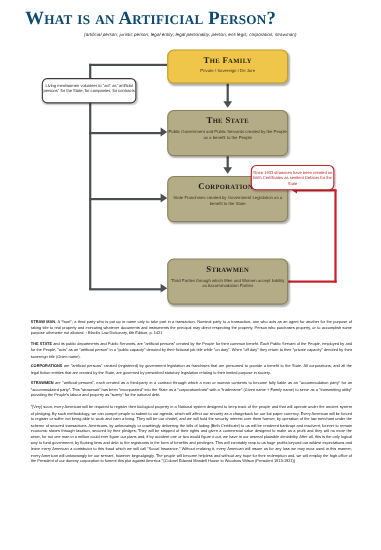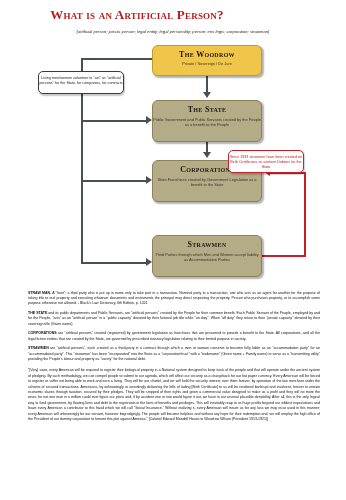--- a/index.html
+++ b/index.html
@@ -7,22 +7,22 @@
     width:346px;height:500px;background:#ffffff;
     font-family:"Liberation Serif",serif;color:#1a1a1a;
     overflow:hidden;position:relative;
   }
   .page{position:relative;width:346px;height:500px;}
 
   
   .title{
     position:absolute;left:0;top:7px;width:274px;text-align:center;
     font-family:"Liberation Serif",serif;
-    font-size:13px;font-weight:bold;letter-spacing:.2px;
-    font-variant:small-caps;color:#b91c1c;
+    font-size:17px;font-weight:bold;letter-spacing:.2px;
+    font-variant:small-caps;color:#0c4a6e;
   }
   .subtitle{
     position:absolute;left:0;top:29px;width:346px;text-align:center;
     font-family:"Liberation Sans",sans-serif;
     font-size:4.1px;font-style:italic;color:#222;letter-spacing:.05px;
   }
 
   
   .chart{position:absolute;left:0;top:42px;width:346px;height:245px;}
 
@@ -126,21 +126,21 @@
 
     <div class="ln" style="left:206.2px;top:100px;width:1.6px;height:12px;"></div>
     <div class="arrow-d" style="left:202.5px;top:110px;"></div>
 
     <div class="lnr" style="left:262px;top:213px;width:44px;height:1.8px;"></div>
     <div class="lnr" style="left:304px;top:131px;width:1.8px;height:84px;"></div>
     <div class="lnr" style="left:270px;top:130px;width:36px;height:1.8px;"></div>
     <div class="arrow-l-red" style="left:264px;top:126.4px;"></div>
 
     <div class="node" id="node-people">
-      <div class="nt">The Woodrow</div>
+      <div class="nt">The Family</div>
       <div class="nb">Private / Sovereign / De Jure</div>
     </div>
 
     <div class="node" id="node-state">
       <div class="nt">The State</div>
       <div class="nb">Public Government and Public Servants created by the People as a benefit to the People</div>
     </div>
 
     <div class="node" id="node-corporations">
       <div class="nt">Corporations</div>

